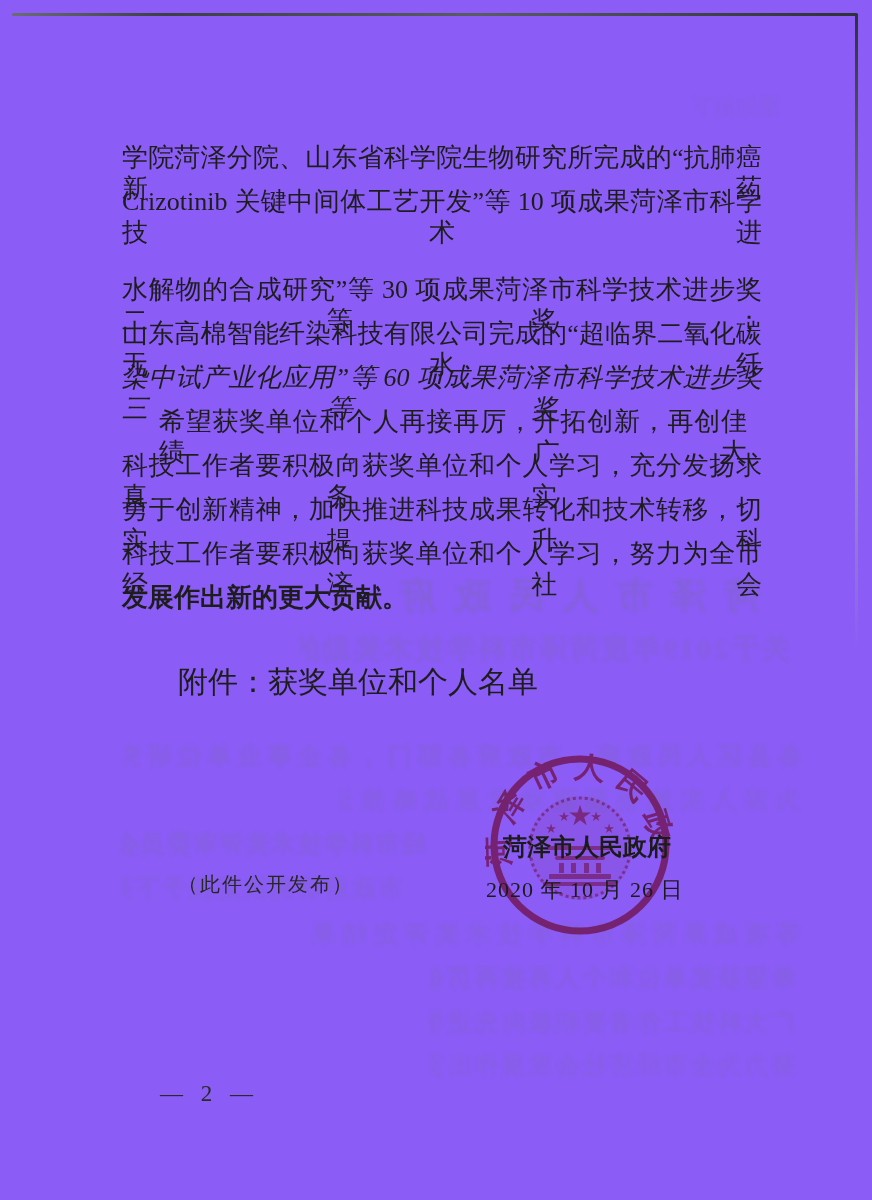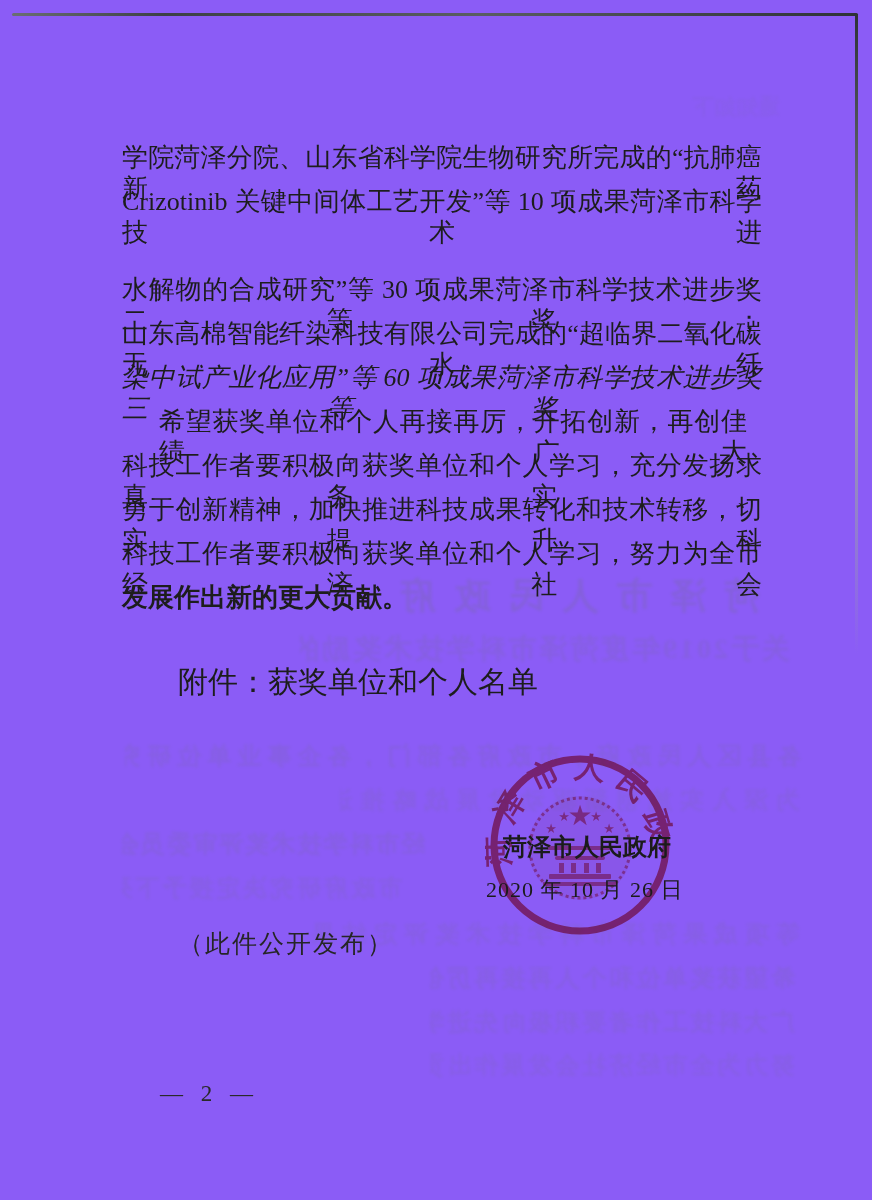--- a/index.html
+++ b/index.html
@@ -25,22 +25,22 @@
     text-align:justify; text-align-last:justify;
     letter-spacing:0;
   }
   .line.indent { left:159px; width:588px; }
   .line.short { text-align:left; text-align-last:auto;font-weight:bold; }
   .attachment {
     position:absolute; left:178px; top:662px;
     font-size:30px; color:#1d1d1d;
   }
   .publish-note {
-    position:absolute; left:178px; top:927px;
-    font-size:25px; color:#262626; letter-spacing:2px;
+    position:absolute; left:178px; top:871px;
+    font-size:20px; color:#262626; letter-spacing:2px;
   }
   .page-number {
     position:absolute; left:160px; top:1081px;
     font-size:23px; color:#2a2a2a; letter-spacing:6px;
   }
   
   .issuer {
     position:absolute; left:503px; top:831px; z-index:3;
     font-size:24px; font-weight:bold; color:#1b1b1b; letter-spacing:0px;
   }

